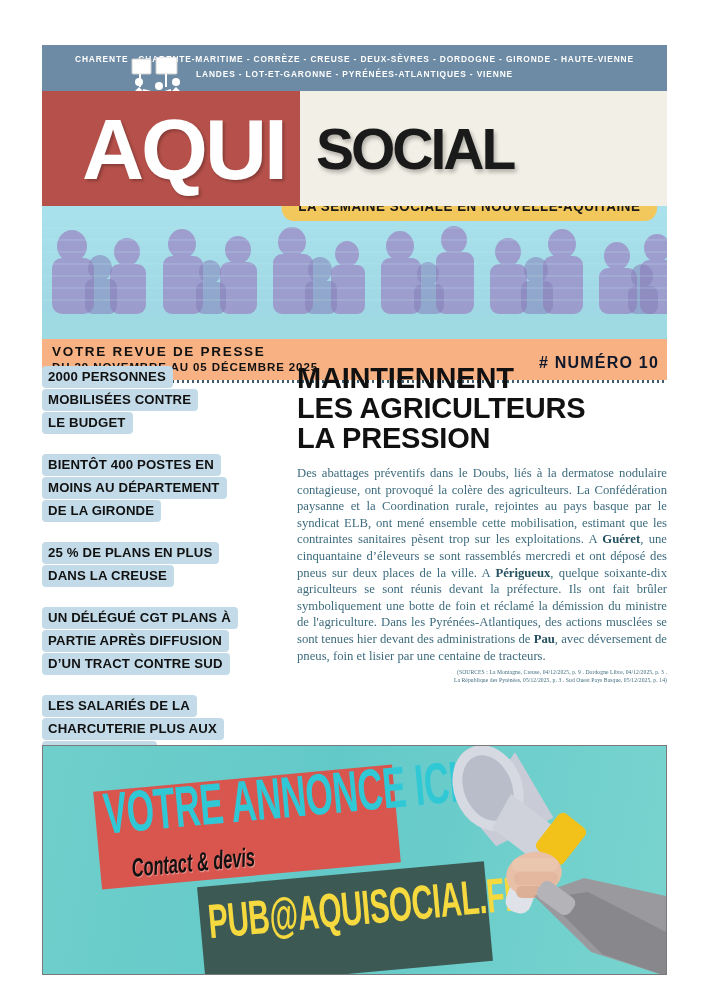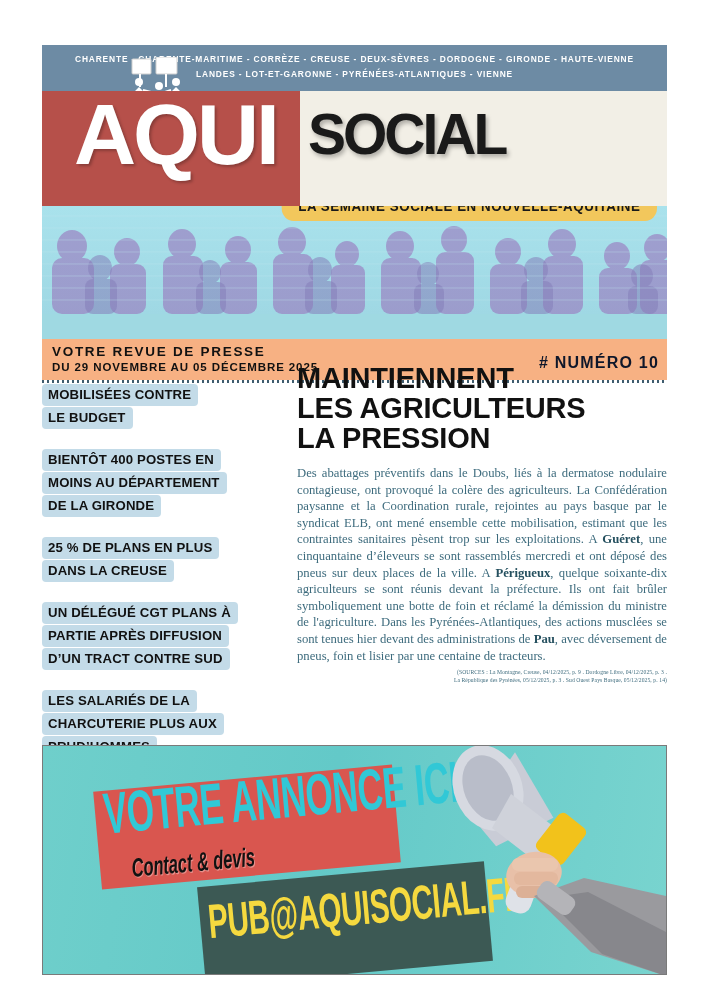--- a/index.html
+++ b/index.html
@@ -29,22 +29,22 @@
     position:absolute; left:84px; top:12px; width:70px; height:48px;
     overflow:hidden; pointer-events:none;
   }
 
   .title-row { position:relative; height:115px; background:#f2efe6; }
   .aqui-block {
     position:absolute; left:0; top:0; width:258px; height:115px;
     background:#b6504a;
   }
   .logo-title {
-    position:absolute; left:8px; top:0; width:625px; height:115px;
-    display:flex; 
+    position:absolute; left:16px; top:0; width:625px; height:115px;
+    display:flex; align-items:center;
   }
   .aqui-text {
     font-family:"Liberation Sans", sans-serif;
     font-size:86px; font-weight:bold; color:#ffffff;
     letter-spacing:-3px; line-height:86px;
     padding-left:24px; width:258px;
     text-shadow:2px 2px 3px rgba(0,0,0,0.25);
   }
   .social-text {
     font-family:"Liberation Sans", sans-serif;
@@ -270,21 +270,21 @@
       <div class="press-dates">DU 29 NOVEMBRE AU 05 DÉCEMBRE 2025</div>
       <div class="press-num"># NUMÉRO 10</div>
     </div>
     <div class="dotted-rule"></div>
   </div>
 
   <div class="content">
 
     <div class="sidebar">
       <div class="side-item">
-        <br>
+        <div class="ln">2000 PERSONNES</div><br>
         <div class="ln">MOBILISÉES CONTRE</div><br>
         <div class="ln">LE BUDGET</div>
       </div>
       <div class="side-item">
         <div class="ln">BIENTÔT 400 POSTES EN</div><br>
         <div class="ln">MOINS AU DÉPARTEMENT</div><br>
         <div class="ln">DE LA GIRONDE</div>
       </div>
       <div class="side-item">
         <div class="ln">25 % DE PLANS EN PLUS</div><br>

